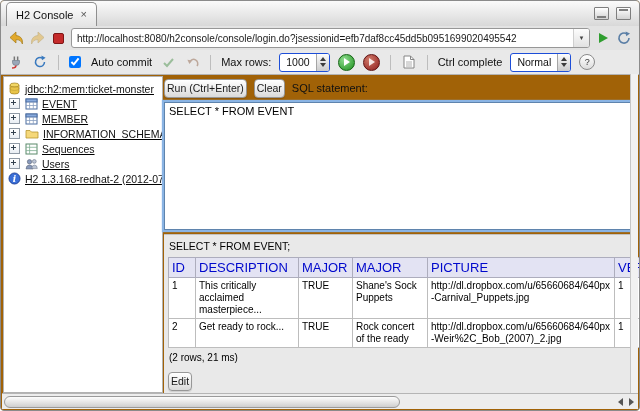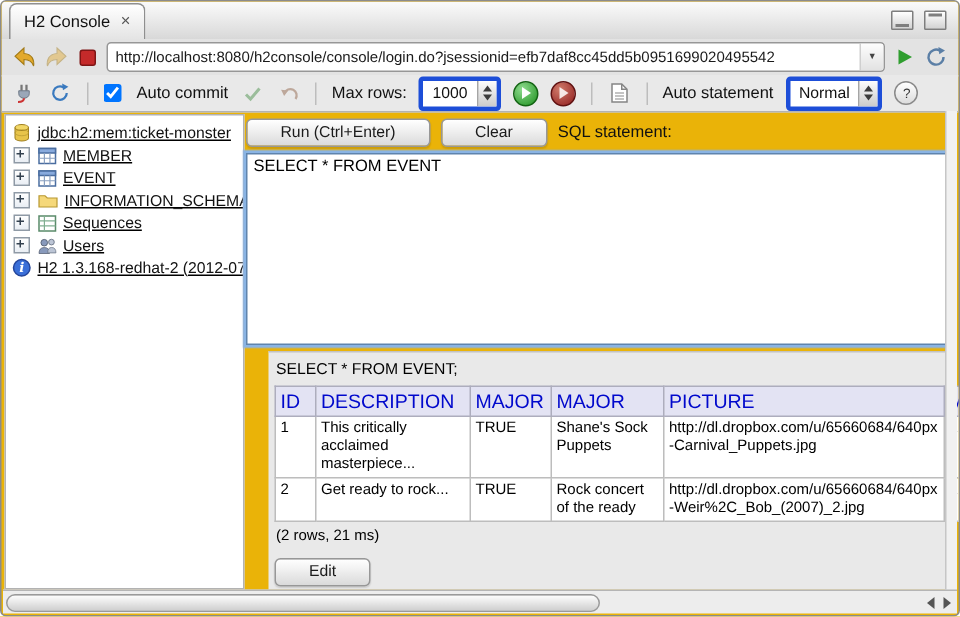--- a/index.html
+++ b/index.html
@@ -1,17 +1,17 @@
 <!DOCTYPE html>
 <html><head>
 <meta charset="utf-8">
 <style>
   html,body{margin:0;padding:0;}
   body{width:640px;height:411px;font-family:"Liberation Sans",sans-serif;background:#fff;position:relative;font-size:11px;}
-  .window{position:absolute;inset:0;background:#eab308;border:1px solid #8b8b8b;border-radius:4px;overflow:hidden;}
+  .window{position:absolute;inset:0;background:#a16207;border:1px solid #8b8b8b;border-radius:4px;overflow:hidden;}
 
   
   .tabbar{position:absolute;left:0;right:0;top:0;height:25px;background:linear-gradient(#fbfbfb,#d8d8d8);border-bottom:1px solid #a2a2a2;}
   .tab{position:absolute;left:5px;bottom:-1px;height:23px;display:flex;align-items:center;gap:7px;padding:0 9px;background:linear-gradient(#ffffff,#e4e4e4);border:1px solid #8f8f8f;border-bottom:1px solid #e9e9e9;border-radius:5px 5px 0 0;font-size:11px;color:#111;}
   .tab-close{font-size:11px;color:#555;line-height:1;}
   .winicons{position:absolute;right:8px;top:6px;display:flex;gap:7px;}
   .wicon{width:13px;height:11px;border:1px solid #7e7e7e;background:linear-gradient(#ffffff,#d2d2d2);position:relative;border-radius:1px;}
   .wicon.min::after{content:"";position:absolute;left:2px;right:2px;bottom:1px;height:2px;background:#7e7e7e;}
   .wicon.max::after{content:"";position:absolute;left:2px;right:2px;top:1px;height:2px;background:#7e7e7e;}
 
@@ -27,42 +27,42 @@
   
   .h2bar{position:absolute;left:0;right:0;top:49px;height:24px;display:flex;align-items:center;gap:8px;padding:0 7px;background:#e9e9e9;border-bottom:1px solid #b3b3b3;}
   .tsep{width:1px;height:15px;background:#bdbdbd;margin:0 2px;flex:0 0 auto;}
   .tlabel{font-size:11px;color:#111;white-space:nowrap;}
   .h2bar input[type=checkbox]{width:12px;height:12px;margin:0 2px 0 0;}
   .dimico{opacity:.45;}
   .circle-run{width:15px;height:15px;border-radius:50%;background:radial-gradient(circle at 35% 30%,#8fdc8f,#1d8f1d);border:1px solid #136313;position:relative;flex:0 0 auto;}
   .circle-run::after{content:"";position:absolute;left:5px;top:3.5px;border-left:6px solid #fff;border-top:4px solid transparent;border-bottom:4px solid transparent;}
   .circle-runsel{width:15px;height:15px;border-radius:50%;background:radial-gradient(circle at 35% 30%,#d07a6a,#8f1d1d);border:1px solid #5f1111;position:relative;flex:0 0 auto;}
   .circle-runsel::after{content:"";position:absolute;left:5px;top:3.5px;border-left:6px solid #fff;border-top:4px solid transparent;border-bottom:4px solid transparent;opacity:.85;}
-  .combo{display:inline-flex;align-items:stretch;height:17px;border:3px solid #1d4ed8;border-radius:3px;background:#fff;overflow:hidden;flex:0 0 auto;}
+  .combo{display:inline-flex;align-items:stretch;height:17px;border:1px solid #1d4ed8;border-radius:3px;background:#fff;overflow:hidden;flex:0 0 auto;}
   .combo-val{padding:0 6px;font-size:10.5px;display:flex;align-items:center;color:#111;}
   .stepper{width:12px;background:linear-gradient(#fdfdfd,#cbcbcb);border-left:1px solid #a5a5a5;display:flex;flex-direction:column;align-items:center;justify-content:center;gap:2px;}
   .st-up{width:0;height:0;border-left:3px solid transparent;border-right:3px solid transparent;border-bottom:4px solid #3c3c3c;}
   .st-dn{width:0;height:0;border-left:3px solid transparent;border-right:3px solid transparent;border-top:4px solid #3c3c3c;}
   .help-circ{width:14px;height:14px;border-radius:50%;border:1px solid #8a8a8a;background:linear-gradient(#ffffff,#dcdcdc);display:flex;align-items:center;justify-content:center;font-size:9px;color:#333;flex:0 0 auto;}
 
   
   .tree{position:absolute;left:2px;top:75px;width:158px;bottom:17px;background:#fff;border:1px solid #b2b2b2;overflow:hidden;padding-top:4px;text-decoration:underline;}
   .titem{display:flex;align-items:center;gap:4px;height:15px;padding-left:4px;white-space:nowrap;font-size:10.5px;color:#111;overflow:hidden;}
   .titem .ind{width:13px;flex:0 0 auto;display:flex;align-items:center;justify-content:center;}
   .expand{width:9px;height:9px;border:1px solid #8f9aa6;background:linear-gradient(#ffffff,#e9eef4);position:relative;flex:0 0 auto;}
   .expand::before{content:"";position:absolute;left:1px;top:3px;width:5px;height:1px;background:#33414f;}
   .expand::after{content:"";position:absolute;left:3px;top:1px;width:1px;height:5px;background:#33414f;}
   .ticon{flex:0 0 auto;display:flex;align-items:center;}
 
   
   .main{position:absolute;left:163px;top:75px;width:468px;bottom:17px;}
   .btnrow{display:flex;align-items:center;gap:7px;height:24px;}
-  .btn{font-family:"Liberation Sans",sans-serif;font-size:10.5px;color:#1a1a1a;padding:2px 22px 3px;background:linear-gradient(#ffffff,#ededed 50%,#dadada);border:1px solid #979797;border-radius:4px;box-shadow:0 1px 1px rgba(0,0,0,.12);text-align:right;}
+  .btn{font-family:"Liberation Sans",sans-serif;font-size:10.5px;color:#1a1a1a;padding:2px 2px 3px;background:linear-gradient(#ffffff,#ededed 50%,#dadada);border:1px solid #979797;border-radius:4px;box-shadow:0 1px 1px rgba(0,0,0,.12);text-align:right;}
   .sql{position:absolute;top:26px;left:0;width:468px;height:128px;box-sizing:border-box;resize:none;border:1px solid #5f84ad;box-shadow:0 0 1px 2px #8ab4e4;background:#fff;font-family:"Liberation Sans",sans-serif;font-size:11px;color:#000;padding:2px 4px;outline:none;}
-  .results{position:absolute;left:0;right:0;top:158px;bottom:0;border-top:1px solid #c2c2c2;background:#e9e9e9;margin-left:15px;}
+  .results{position:absolute;left:0;right:0;top:158px;bottom:0;border-top:1px solid #c2c2c2;background:#e9e9e9;}
   .query{font-size:10.5px;color:#000;margin:5px 0 5px 5px;}
   .rtable{border-collapse:collapse;margin-left:4px;table-layout:fixed;width:463px;}
   .rtable th{background:#e3e3f3;color:#0008cc;font-weight:normal;font-size:13px;text-align:left;padding:2px 3px;border:1px solid #adadbd;}
   .rtable td{background:#fff;font-size:10px;color:#000;padding:2px 3px;border:1px solid #bdbdbd;vertical-align:top;line-height:12px;}
   .c-id{width:20px;}.c-desc{width:96px;}.c-major{width:47px;}.c-name{width:68px;}.c-pic{width:180px;}.c-ver{width:52px;}
   .td-pic{word-break:break-all;}
   .status{font-size:10px;color:#000;margin:4px 0 0 5px;}
   .editbtn{margin:9px 0 0 4px;}
 
   
@@ -162,21 +162,21 @@
     <span class="navico">
       <svg width="12" height="14" viewBox="0 0 12 14">
           <path d="M1 1 h6.5 l3.5 3.5 v8.5 h-10 Z" fill="#fff" stroke="#858585"></path>
           <path d="M7.5 1 v3.5 h3.5" fill="none" stroke="#858585"></path>
           <line x1="3" y1="7" x2="9" y2="7" stroke="#b0b0b0"></line>
           <line x1="3" y1="9" x2="9" y2="9" stroke="#b0b0b0"></line>
           <line x1="3" y1="11" x2="9" y2="11" stroke="#b0b0b0"></line>
         </svg>
     </span>
     <span class="tsep"></span>
-    <span class="tlabel">Auto statement</span>
+    <span class="tlabel">Ctrl complete</span>
     <span class="combo">
       <span class="combo-val">Normal</span>
       <span class="stepper">
           <span class="st-up"></span>
           <span class="st-dn"></span>
         </span>
     </span>
     <span class="help-circ">?</span>
   </div>
 
@@ -197,36 +197,36 @@
         </span>
       <span class="ticon">
         <svg width="13" height="12" viewBox="0 0 13 12">
             <rect x="1" y="1" width="11" height="10" fill="#fff" stroke="#4a6da0"></rect>
             <rect x="1" y="1" width="11" height="3" fill="#88aadd" stroke="#4a6da0"></rect>
             <line x1="4.6" y1="4" x2="4.6" y2="11" stroke="#8aa0c0" stroke-width="0.8"></line>
             <line x1="8.3" y1="4" x2="8.3" y2="11" stroke="#8aa0c0" stroke-width="0.8"></line>
             <line x1="1" y1="7.5" x2="12" y2="7.5" stroke="#8aa0c0" stroke-width="0.8"></line>
           </svg>
       </span>
-      <span>MEMBER</span>
+      <span>EVENT</span>
     </div>
     <div class="titem">
       <span class="ind">
           <span class="expand"></span>
         </span>
       <span class="ticon">
         <svg width="13" height="12" viewBox="0 0 13 12">
             <rect x="1" y="1" width="11" height="10" fill="#fff" stroke="#4a6da0"></rect>
             <rect x="1" y="1" width="11" height="3" fill="#88aadd" stroke="#4a6da0"></rect>
             <line x1="4.6" y1="4" x2="4.6" y2="11" stroke="#8aa0c0" stroke-width="0.8"></line>
             <line x1="8.3" y1="4" x2="8.3" y2="11" stroke="#8aa0c0" stroke-width="0.8"></line>
             <line x1="1" y1="7.5" x2="12" y2="7.5" stroke="#8aa0c0" stroke-width="0.8"></line>
           </svg>
       </span>
-      <span>EVENT</span>
+      <span>MEMBER</span>
     </div>
     <div class="titem">
       <span class="ind">
           <span class="expand"></span>
         </span>
       <span class="ticon">
         <svg width="14" height="11" viewBox="0 0 14 11">
             <path d="M1 2.5 h4 l1.5 1.5 h6.5 v6 h-12 Z" fill="#f5d87a" stroke="#b89830" stroke-width="0.8"></path>
           </svg>
       </span>

